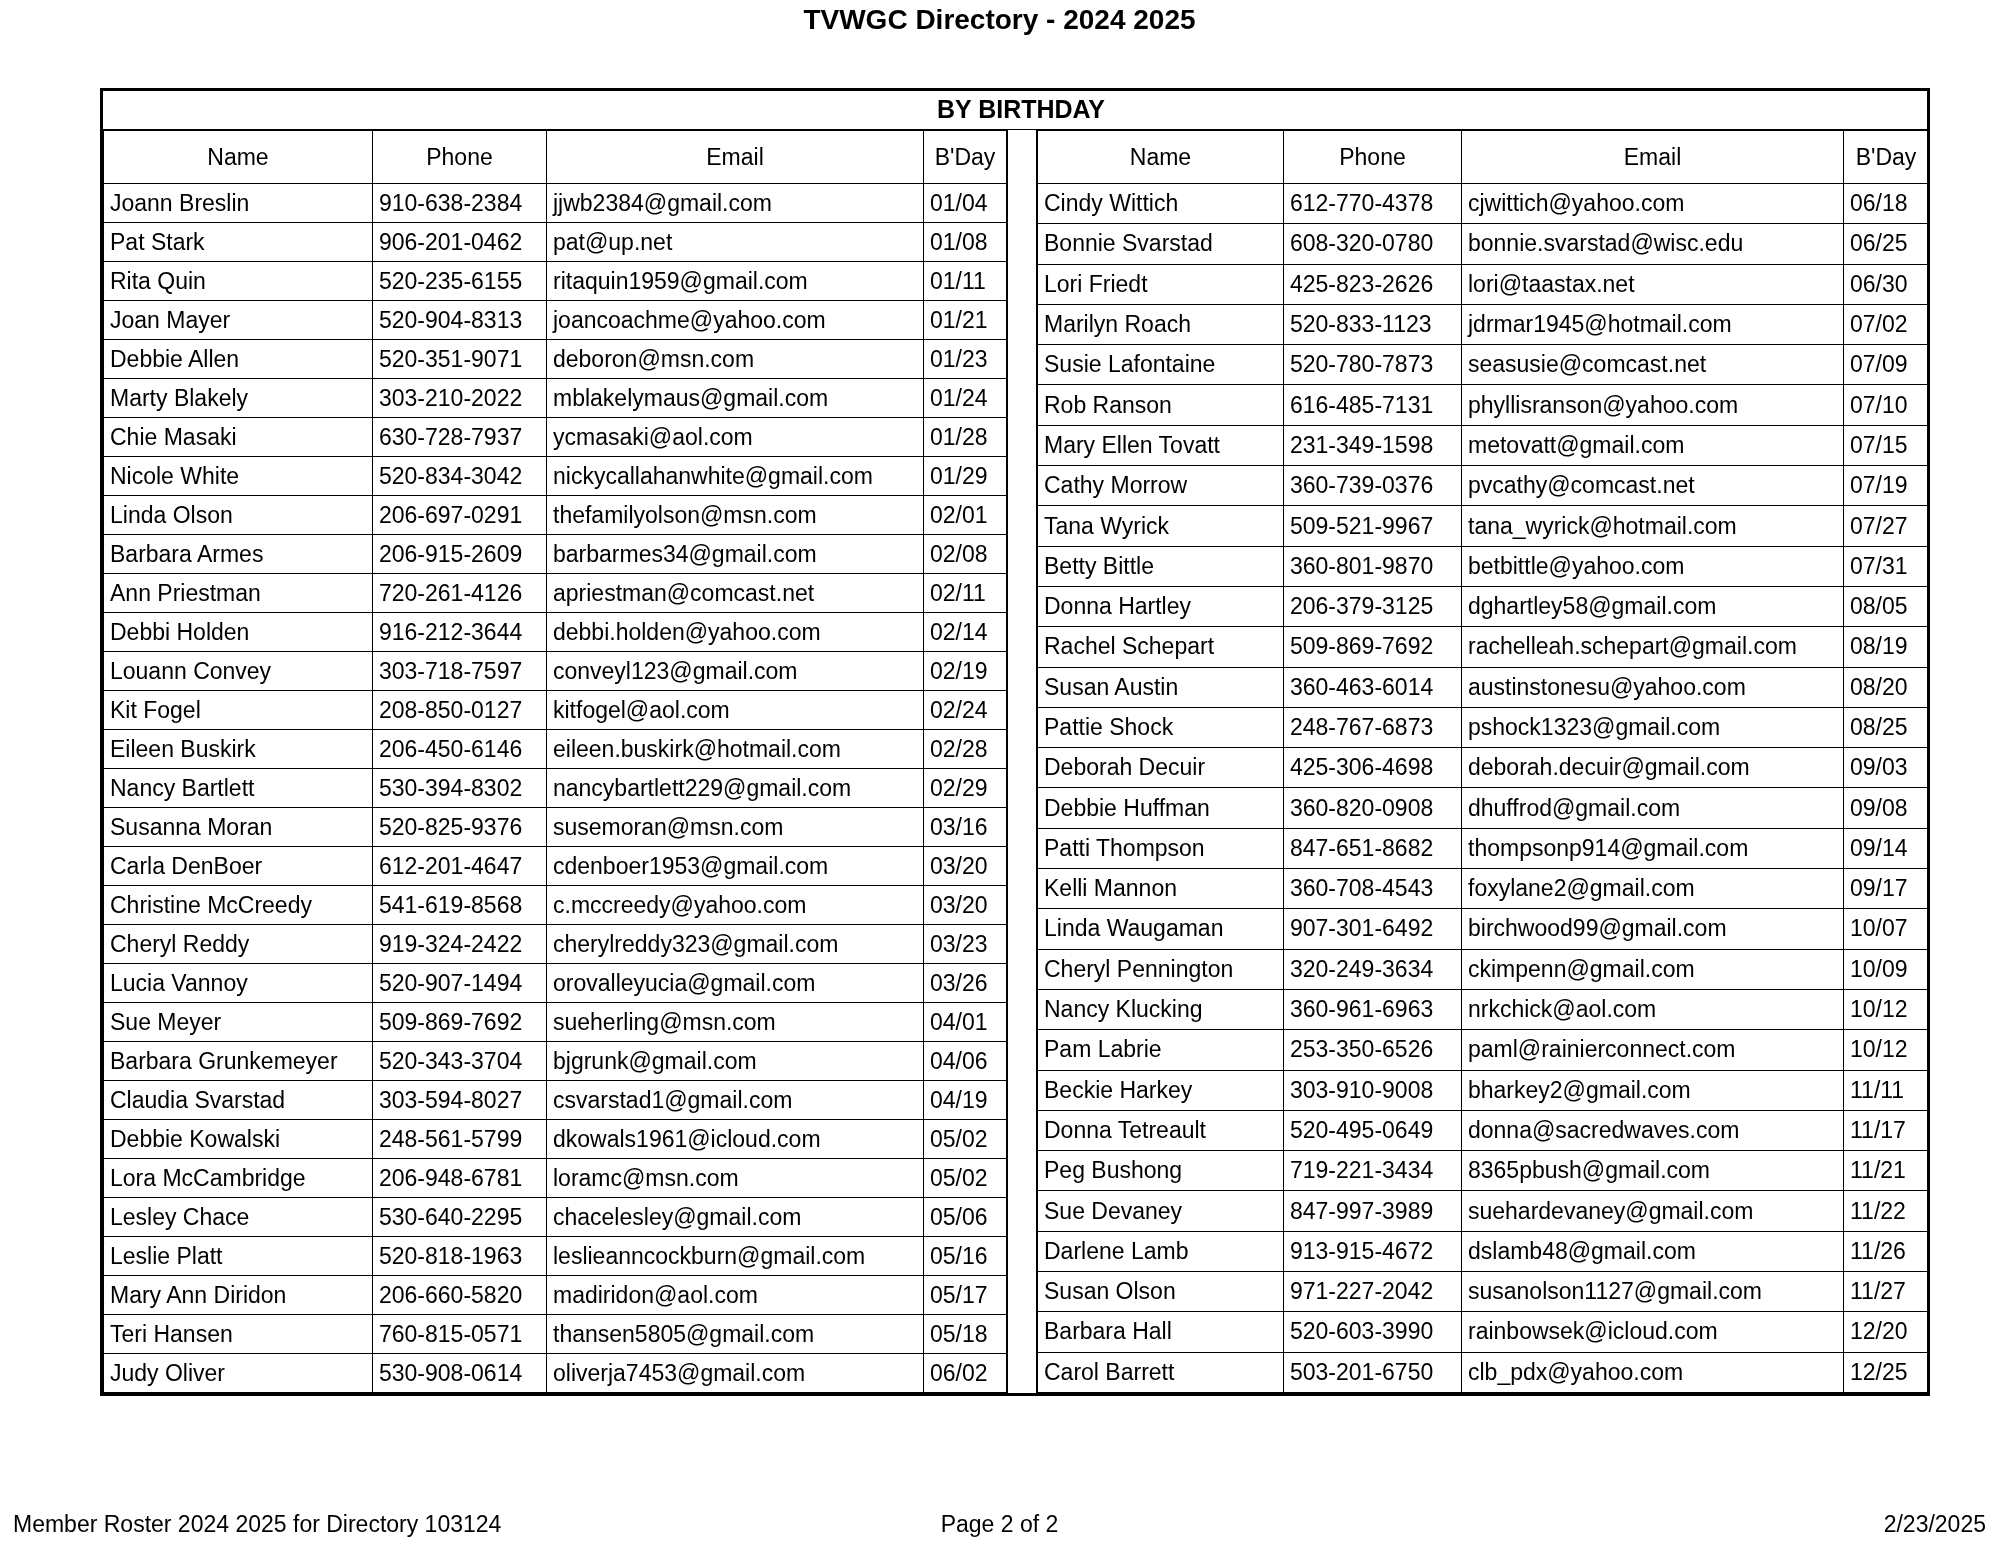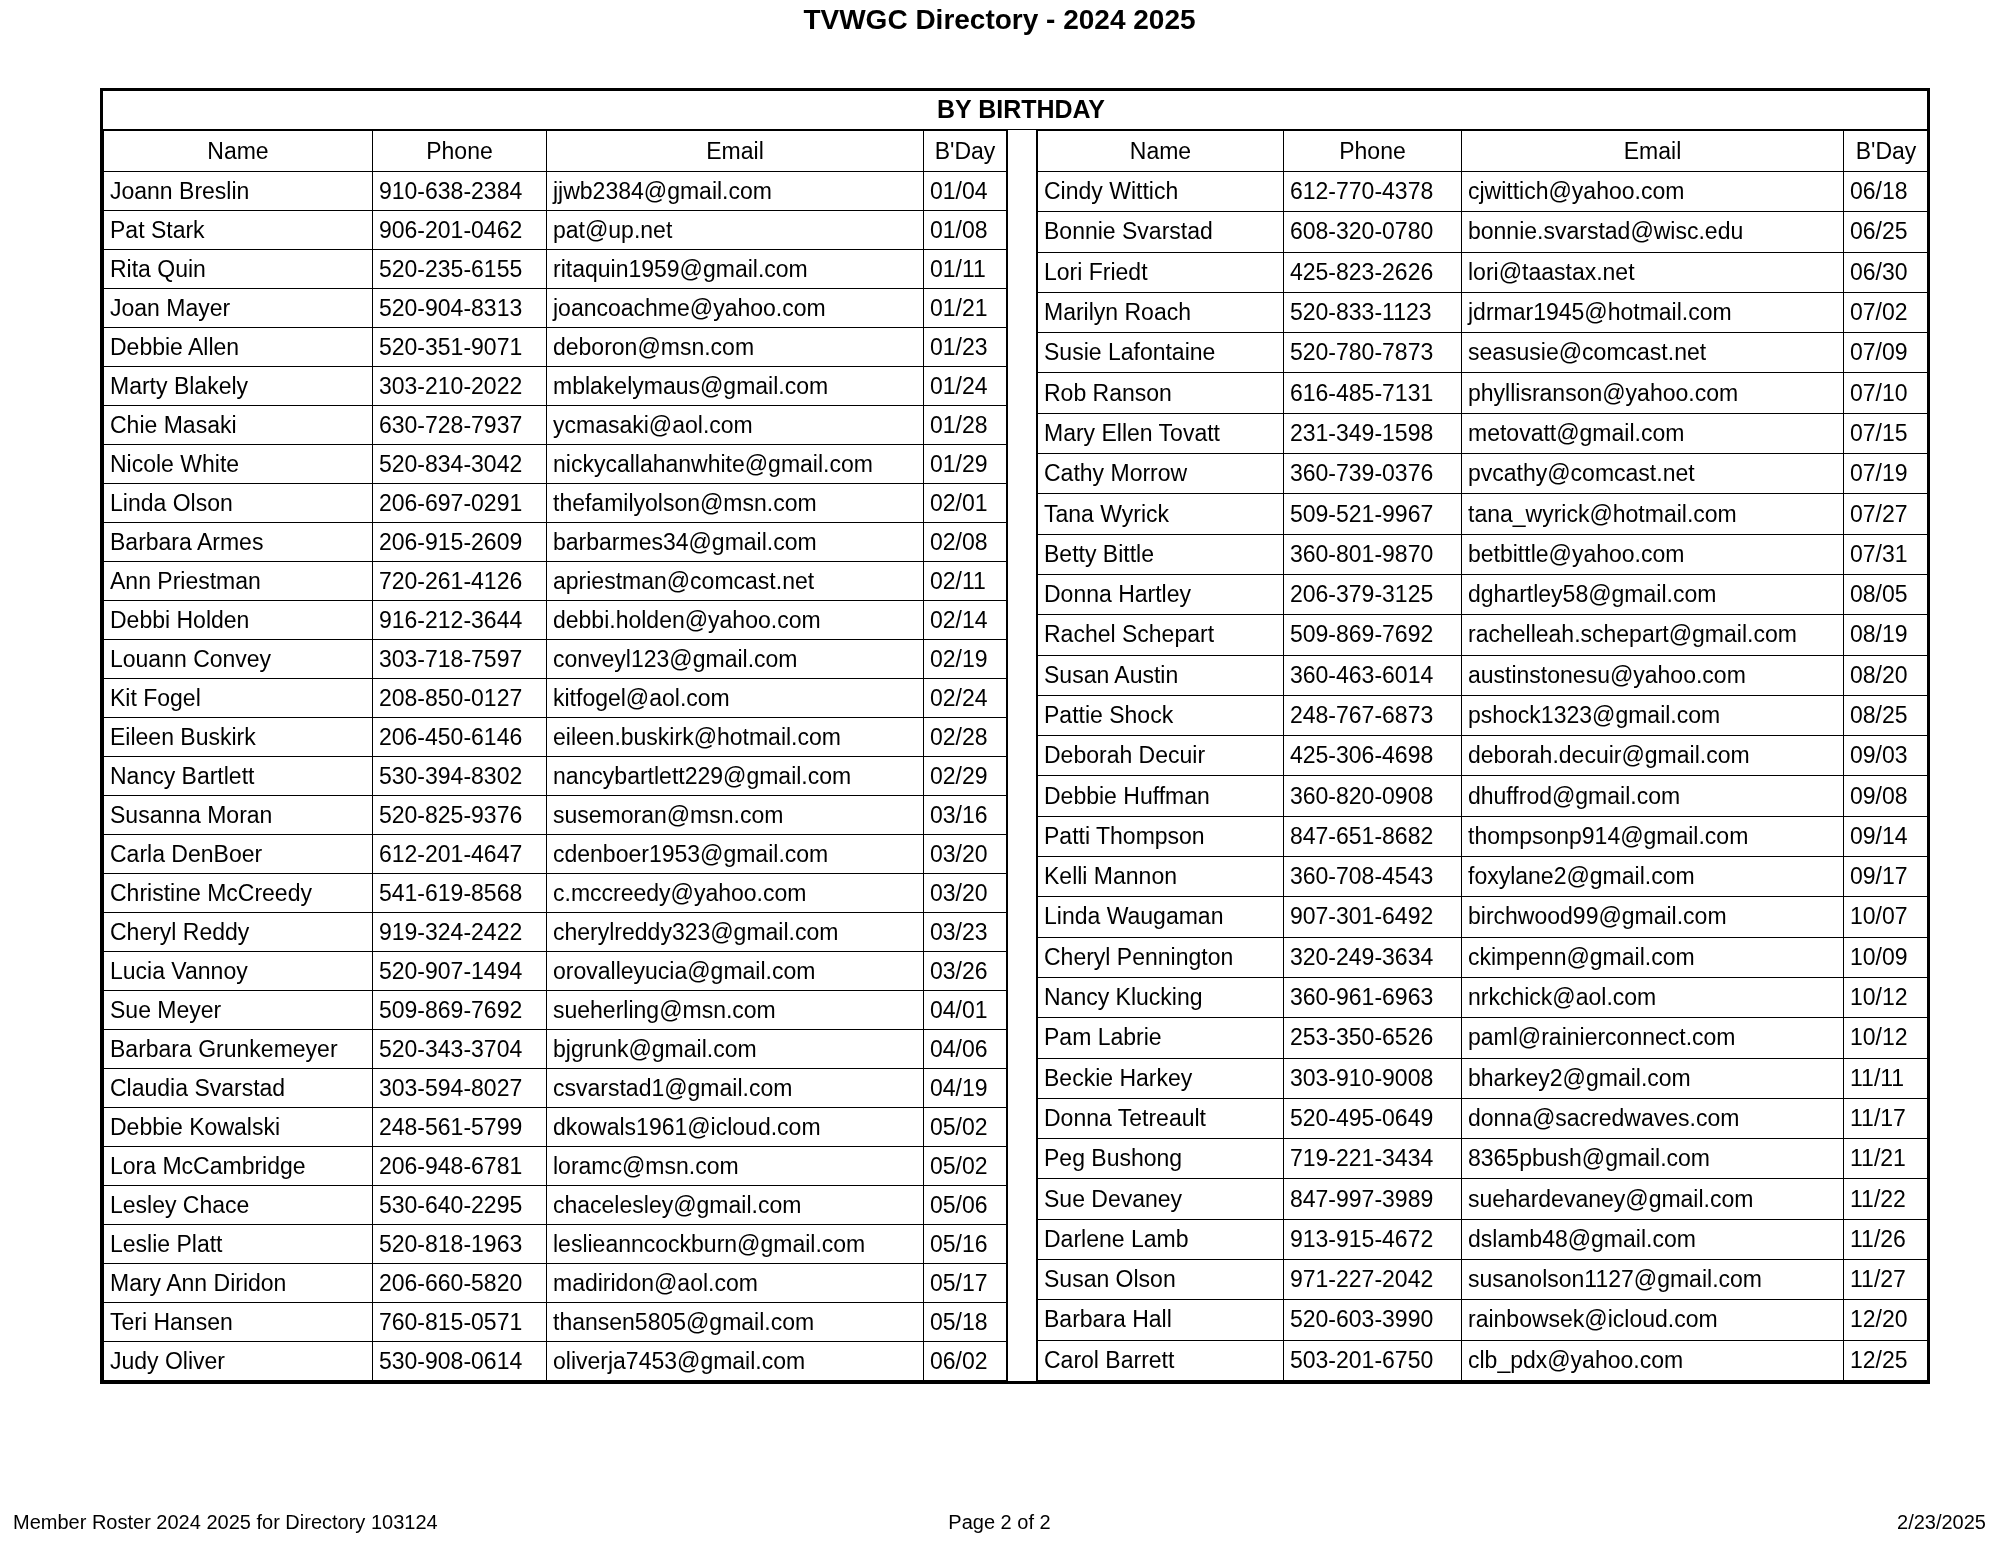--- a/index.html
+++ b/index.html
@@ -54,29 +54,29 @@
     font-weight: normal;
     padding: 2px 6px;
     height: 39px;
     white-space: nowrap;
     overflow: hidden;
     text-align: left;
     vertical-align: middle;
   }
   th {
     text-align: center;
-    height: 41px;
+    height: 53px;
   }
   .footer {
     position: absolute;
     left: 0;
     right: 0;
     bottom: 8px;
     height: 26px;
-    font-size: 20px;
+    font-size: 23px;
   }
   .footer .f-left   { position: absolute; left: 13px; }
   .footer .f-center { position: absolute; left: 50%; transform: translateX(-50%); }
   .footer .f-right  { position: absolute; right: 13px; }
 </style>
 </head>
 <body>
 
 <div class="page-title">TVWGC Directory - 2024 2025</div>
 

